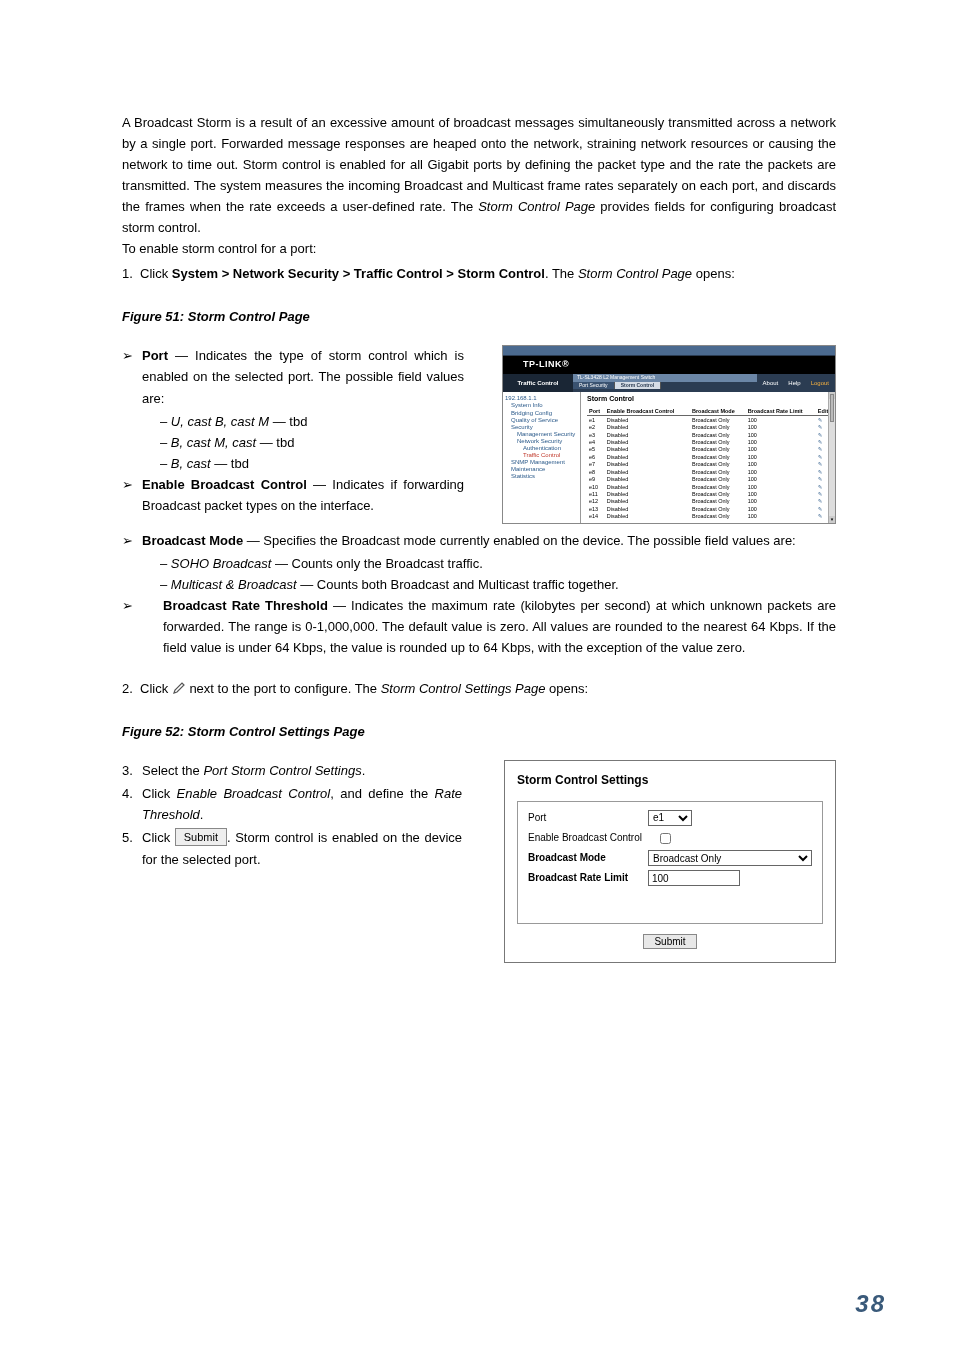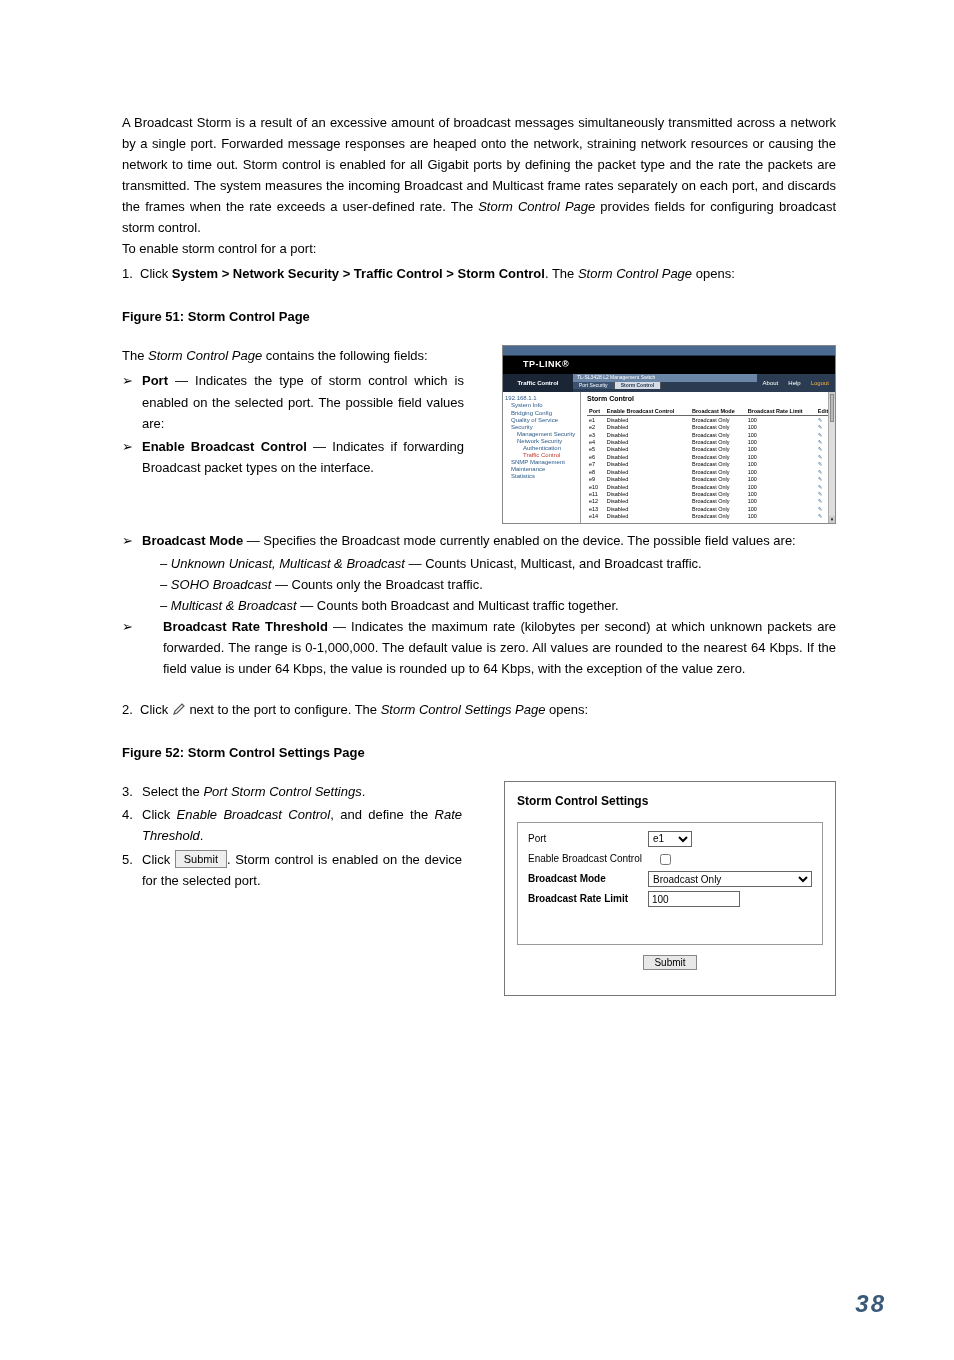--- a/index.html
+++ b/index.html
@@ -13,21 +13,21 @@
     padding: 112px 118px 0 122px;
     font-size: 13px;
     line-height: 1.62;
   }
   .intro { text-align: justify; }
   .em { font-style: italic; }
   .sub-intro { margin-bottom: 4px; }
   .step-list { margin-left: 0; margin-bottom: 22px; }
   .step-list .num { display:inline-block; width:18px; }
   .bold { font-weight: bold; }
-  .figure-caption { font-weight: bold; margin: 10px 0 18px 0; font-size: 13px; }
+  .figure-caption { font-weight: bold; margin: 10px 0 18px 0; font-size: 13px; font-style: italic; }
   .two-col { overflow: hidden; }
   .left-col { float: left; width: 342px; }
   .left-col.narrow { width: 340px; }
   .right-col { float: right; }
   .field-block { margin-bottom: 2px; }
   .bullet-row { display: flex; }
   .bullet-mark { flex: 0 0 20px; font-family: Arial; }
   .bullet-body { flex: 1; text-align: justify; }
   .sub-item { margin-left: 38px; font-style: italic; color:#000; }
   .sub-item .dash { font-style: normal; }
@@ -69,21 +69,21 @@
   .fig51 .sbar { position:absolute; right:0; top:0; bottom:0; width:7px; background:#ddd; border-left:1px solid #aaa;}
   .fig51 .sbar .th { position:absolute; left:1px; right:1px; top:2px; height:28px; background:#bbb; border:1px solid #888;}
   .fig51 .sbar .ar { position:absolute; left:0; right:0; height:7px; background:#ccc; font-size:5px; text-align:center; line-height:7px;}
   .fig51 .sbar .ar.up{top:0;} .fig51 .sbar .ar.dn{bottom:0;}
   .pencil-icon { display:inline-block; }
   .pencil-icon svg { vertical-align: -2px; }
   
   .fig52 {
     border: 1px solid #777;
     width: 332px;
-    padding: 10px 12px 24px 12px;
+    padding: 10px 12px 12px 12px;
     font-family: "Courier New", monospace;
     font-family: Verdana, Arial, sans-serif;
     font-size: 10px;
   }
   .fig52 .hdr { font-weight:bold; font-size:12px; margin-bottom:10px; font-family:Arial;}
   .fig52 .inner { border:1px solid #999; padding:8px 10px 32px 10px; font-family:Arial; font-size:10px;}
   .fig52 .row { display:flex; align-items:center; margin-bottom:4px;}
   .fig52 .row .lbl { flex:0 0 120px; font-weight:bold;}
   .fig52 .row .lbl.nob { font-weight:normal;}
   .fig52 select, .fig52 input[type=text] { font-size:10px; border:1px solid #666; background:#fff; height:16px;}
@@ -121,30 +121,32 @@
 <p class="sub-intro">To enable storm control for a port:</p>
 
 <div class="step-list">
   <span class="num">1.</span><span>Click </span><span class="bold">System &gt; Network Security &gt; Traffic Control &gt; Storm Control</span><span>. The </span><span class="em">Storm Control Page</span><span> opens:</span>
 </div>
 
 <p class="figure-caption">Figure 51: Storm Control Page</p>
 
 <div class="two-col">
   <div class="left-col">
-    <p class="contains">
-      <span>The </span><span class="em">Storm Control Page</span><span> contains the following fields:</span>
-    </p>
 
     <div class="bullet-row field-block">
       <div class="bullet-mark">➢</div>
       <div class="bullet-body">
         <span class="bold">Port</span><span> — Indicates the type of storm control which is enabled on the selected port. The possible field values are:</span>
       </div>
     </div>
+    <div id="port-opts">
+        <div class="sub-item"><span class="dash">– </span><span>U, cast B, cast M</span><span class="tail"> — tbd</span></div>
+        <div class="sub-item"><span class="dash">– </span><span>B, cast M, cast</span><span class="tail"> — tbd</span></div>
+        <div class="sub-item"><span class="dash">– </span><span>B, cast</span><span class="tail"> — tbd</span></div>
+      </div>
 
     <div class="bullet-row field-block">
       <div class="bullet-mark">➢</div>
       <div class="bullet-body">
         <span class="bold">Enable Broadcast Control</span><span> — Indicates if forwarding Broadcast packet types on the interface.</span>
       </div>
     </div>
   </div>
 
   <div class="right-col">
@@ -307,21 +309,20 @@
 </div>
 
 <div class="after-fig51">
   <div class="bullet-row field-block">
     <div class="bullet-mark">➢</div>
     <div class="bullet-body">
       <span class="bold">Broadcast Mode</span><span> — Specifies the Broadcast mode currently enabled on the device. The possible field values are:</span>
     </div>
   </div>
   <div id="bm-opts">
-      <div class="sub-item"><span class="dash">– </span><span>Unknown Unicast, Multicast &amp; Broadcast</span><span class="tail"> — Counts Unicast, Multicast, and Broadcast traffic.</span></div>
       <div class="sub-item"><span class="dash">– </span><span>SOHO Broadcast</span><span class="tail"> — Counts only the Broadcast traffic.</span></div>
       <div class="sub-item"><span class="dash">– </span><span>Multicast &amp; Broadcast</span><span class="tail"> — Counts both Broadcast and Multicast traffic together.</span></div>
     </div>
 
   <div class="bullet-row field-block">
     <div class="bullet-mark">➢</div>
     <div class="bullet-body" style="text-align:justify;margin-left:21px;">
       <span class="bold">Broadcast Rate Threshold</span><span> — Indicates the maximum rate (kilobytes per second) at which unknown packets are forwarded. The range is 0-1,000,000. The default value is zero. All values are rounded to the nearest 64 Kbps. If the field value is under 64 Kbps, the value is rounded up to 64 Kbps, with the exception of the value zero.</span>
     </div>
   </div>

